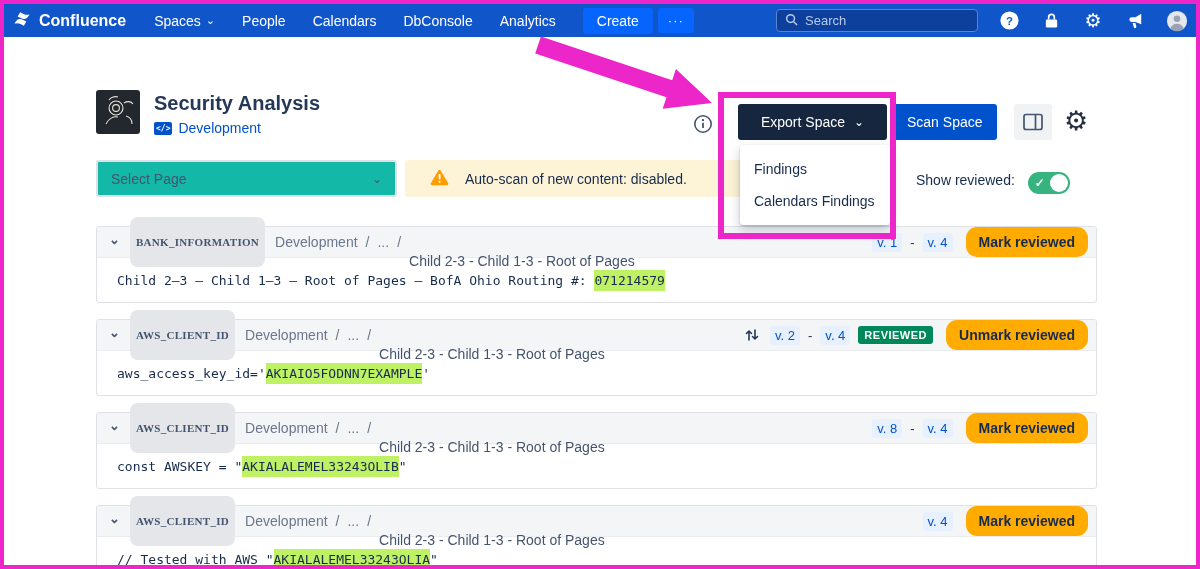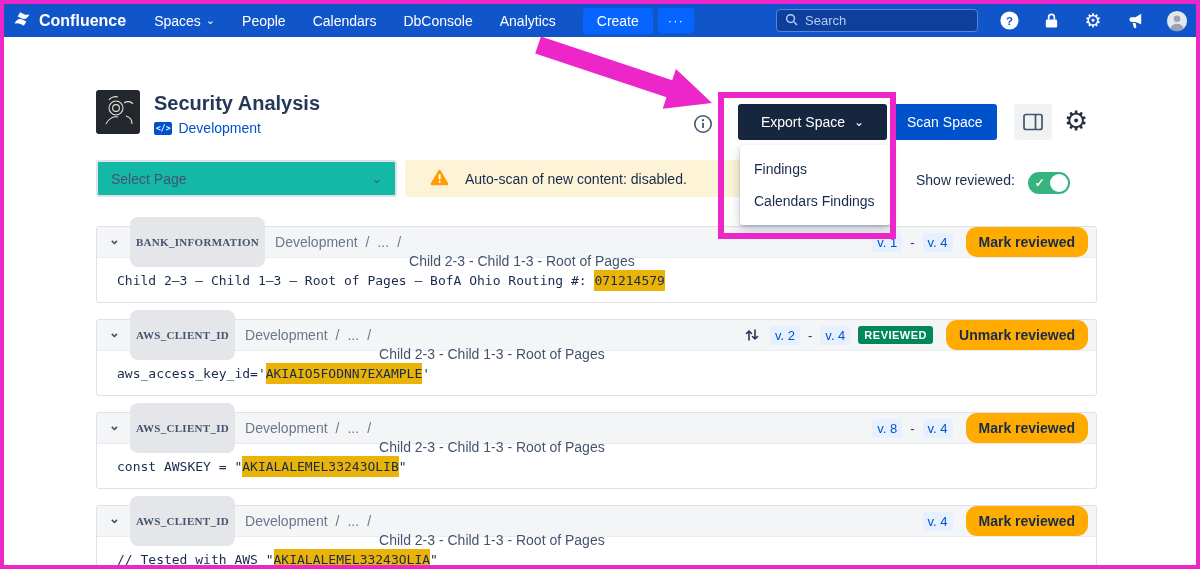--- a/index.html
+++ b/index.html
@@ -57,21 +57,21 @@
   .path { display:flex; gap:8px; font-size:14px; align-items:center; white-space:nowrap; }
   .path .dim { color:#6B778C; }
   .path .pg { color:#44546F;margin-top:38px; }
   .f-right { margin-left:auto; display:flex; align-items:center; gap:8px; }
   .vchip { background:#E7F0FE; color:#0052CC; font-size:13px; font-weight:500; padding:2px 5px; border-radius:3px; cursor:pointer; text-decoration:none; }
   .vdash { color:#172B4D; font-size:13px; }
   .rev-badge { background:#00875A; color:#fff; font-size:11px; font-weight:bold; letter-spacing:.5px; padding:3px 6px; border-radius:3px; }
   .review-btn { height:30px; background:#FFAB00; border:none; border-radius:11px; color:#172B4D; font-size:14px; font-weight:600; padding:0 13px; cursor:pointer; margin-left:5px; font-family:inherit; white-space:nowrap; }
   .f-body { padding:13px 20px; }
   .f-body code { font-family:"DejaVu Sans Mono", monospace; font-size:13px; line-height:15px; color:#172B4D; }
-  .f-body mark { background:#eab308; color:#172B4D; padding:3px 0; }
+  .f-body mark { background:#bef264; color:#172B4D; padding:3px 0; }
   .cmp-icon { display:flex; align-items:center; margin-right:2px; cursor:pointer; }
 </style>
 </head>
 <body>
 
 <div class="viewport">
 
   <nav class="topnav">
     <div class="brand">
       <span>

